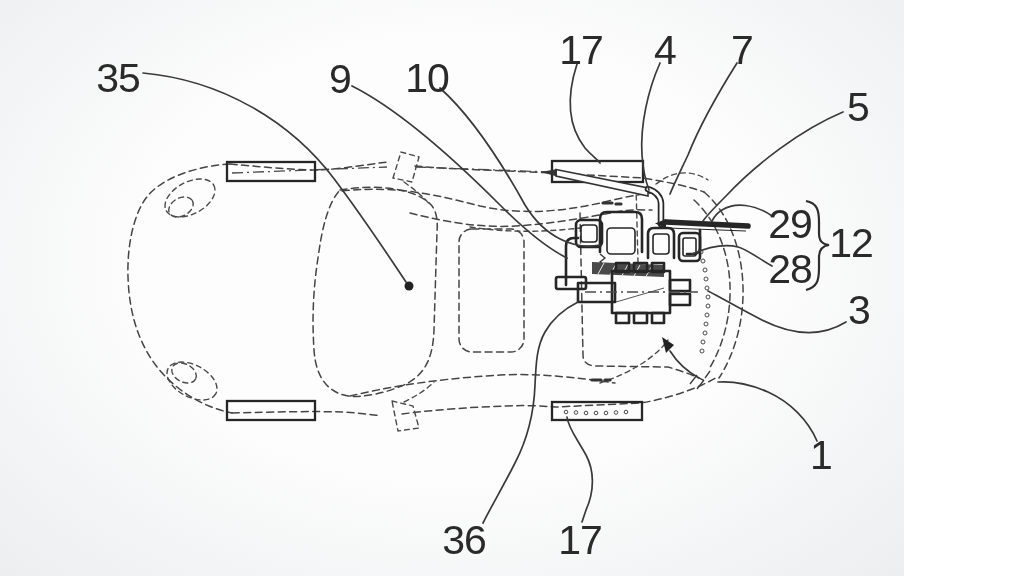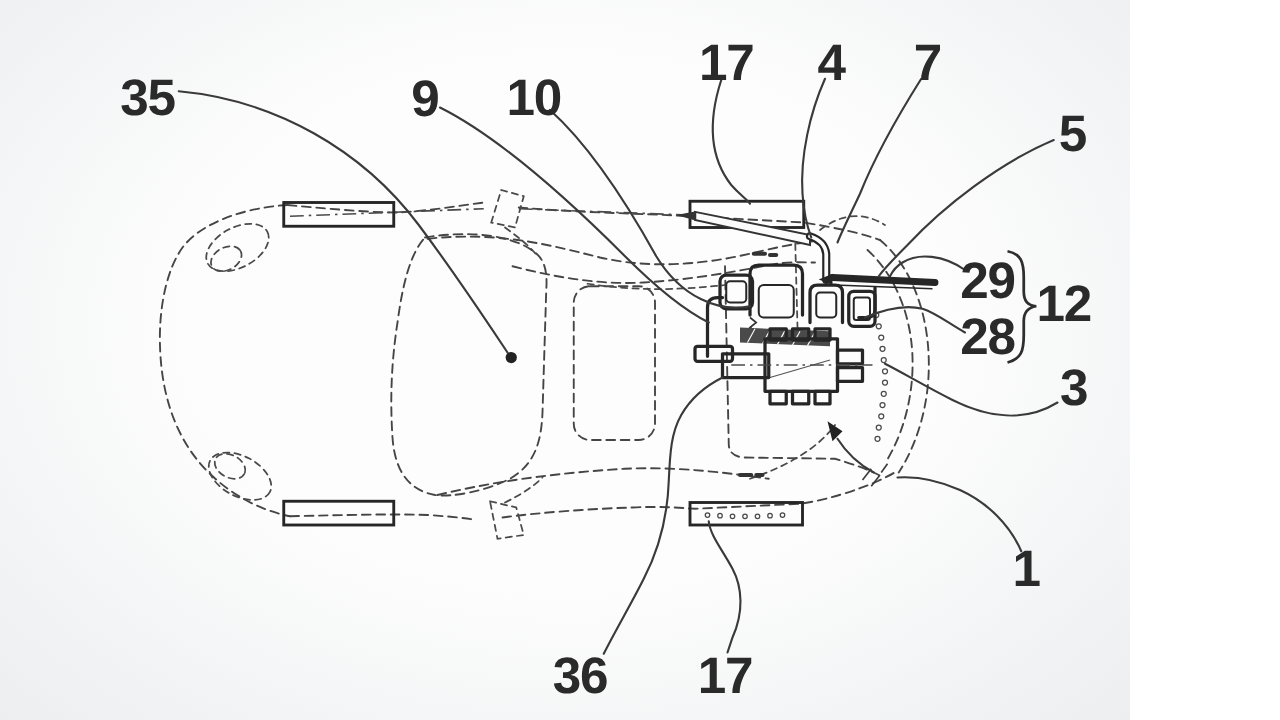--- a/index.html
+++ b/index.html
@@ -1,18 +1,18 @@
 <!DOCTYPE html>
 <html><head>
 <meta charset="utf-8">
 <style>
   html,body{margin:0;padding:0;width:1024px;height:576px;overflow:hidden;
     font-family:"Liberation Sans",sans-serif;}
   .stage{position:relative;width:904px;height:576px;
-    background:radial-gradient(ellipse at 50% 45%, #fdfdfd 48%, #f3f4f5 78%, #eceef0 100%);font-weight:bold;}
+    background:radial-gradient(ellipse at 50% 45%, #fdfdfd 48%, #f3f4f5 78%, #eceef0 100%);}
   svg{display:block}
   .ref-num{font-family:"Liberation Sans",sans-serif;font-size:41px;fill:#2a2a2a;
     text-anchor:middle;letter-spacing:-1px;}
   .dash{fill:none;stroke:#454545;stroke-width:1.5;stroke-dasharray:7 4.5;stroke-linecap:round;}
   .dashf{fill:none;stroke:#4a4a4a;stroke-width:1.4;stroke-dasharray:5 4;stroke-linecap:round;}
   .dashdot{fill:none;stroke:#4a4a4a;stroke-width:1.3;stroke-dasharray:11 4 2 4;}
   .lead{fill:none;stroke:#3a3a3a;stroke-width:1.7;stroke-linecap:round;}
   .part{fill:none;stroke:#262626;stroke-width:2.6;stroke-linejoin:round;stroke-linecap:round;}
   .part-thin{fill:none;stroke:#262626;stroke-width:1.6;stroke-linejoin:round;}
   .solidrect{fill:none;stroke:#262626;stroke-width:2.3;}

